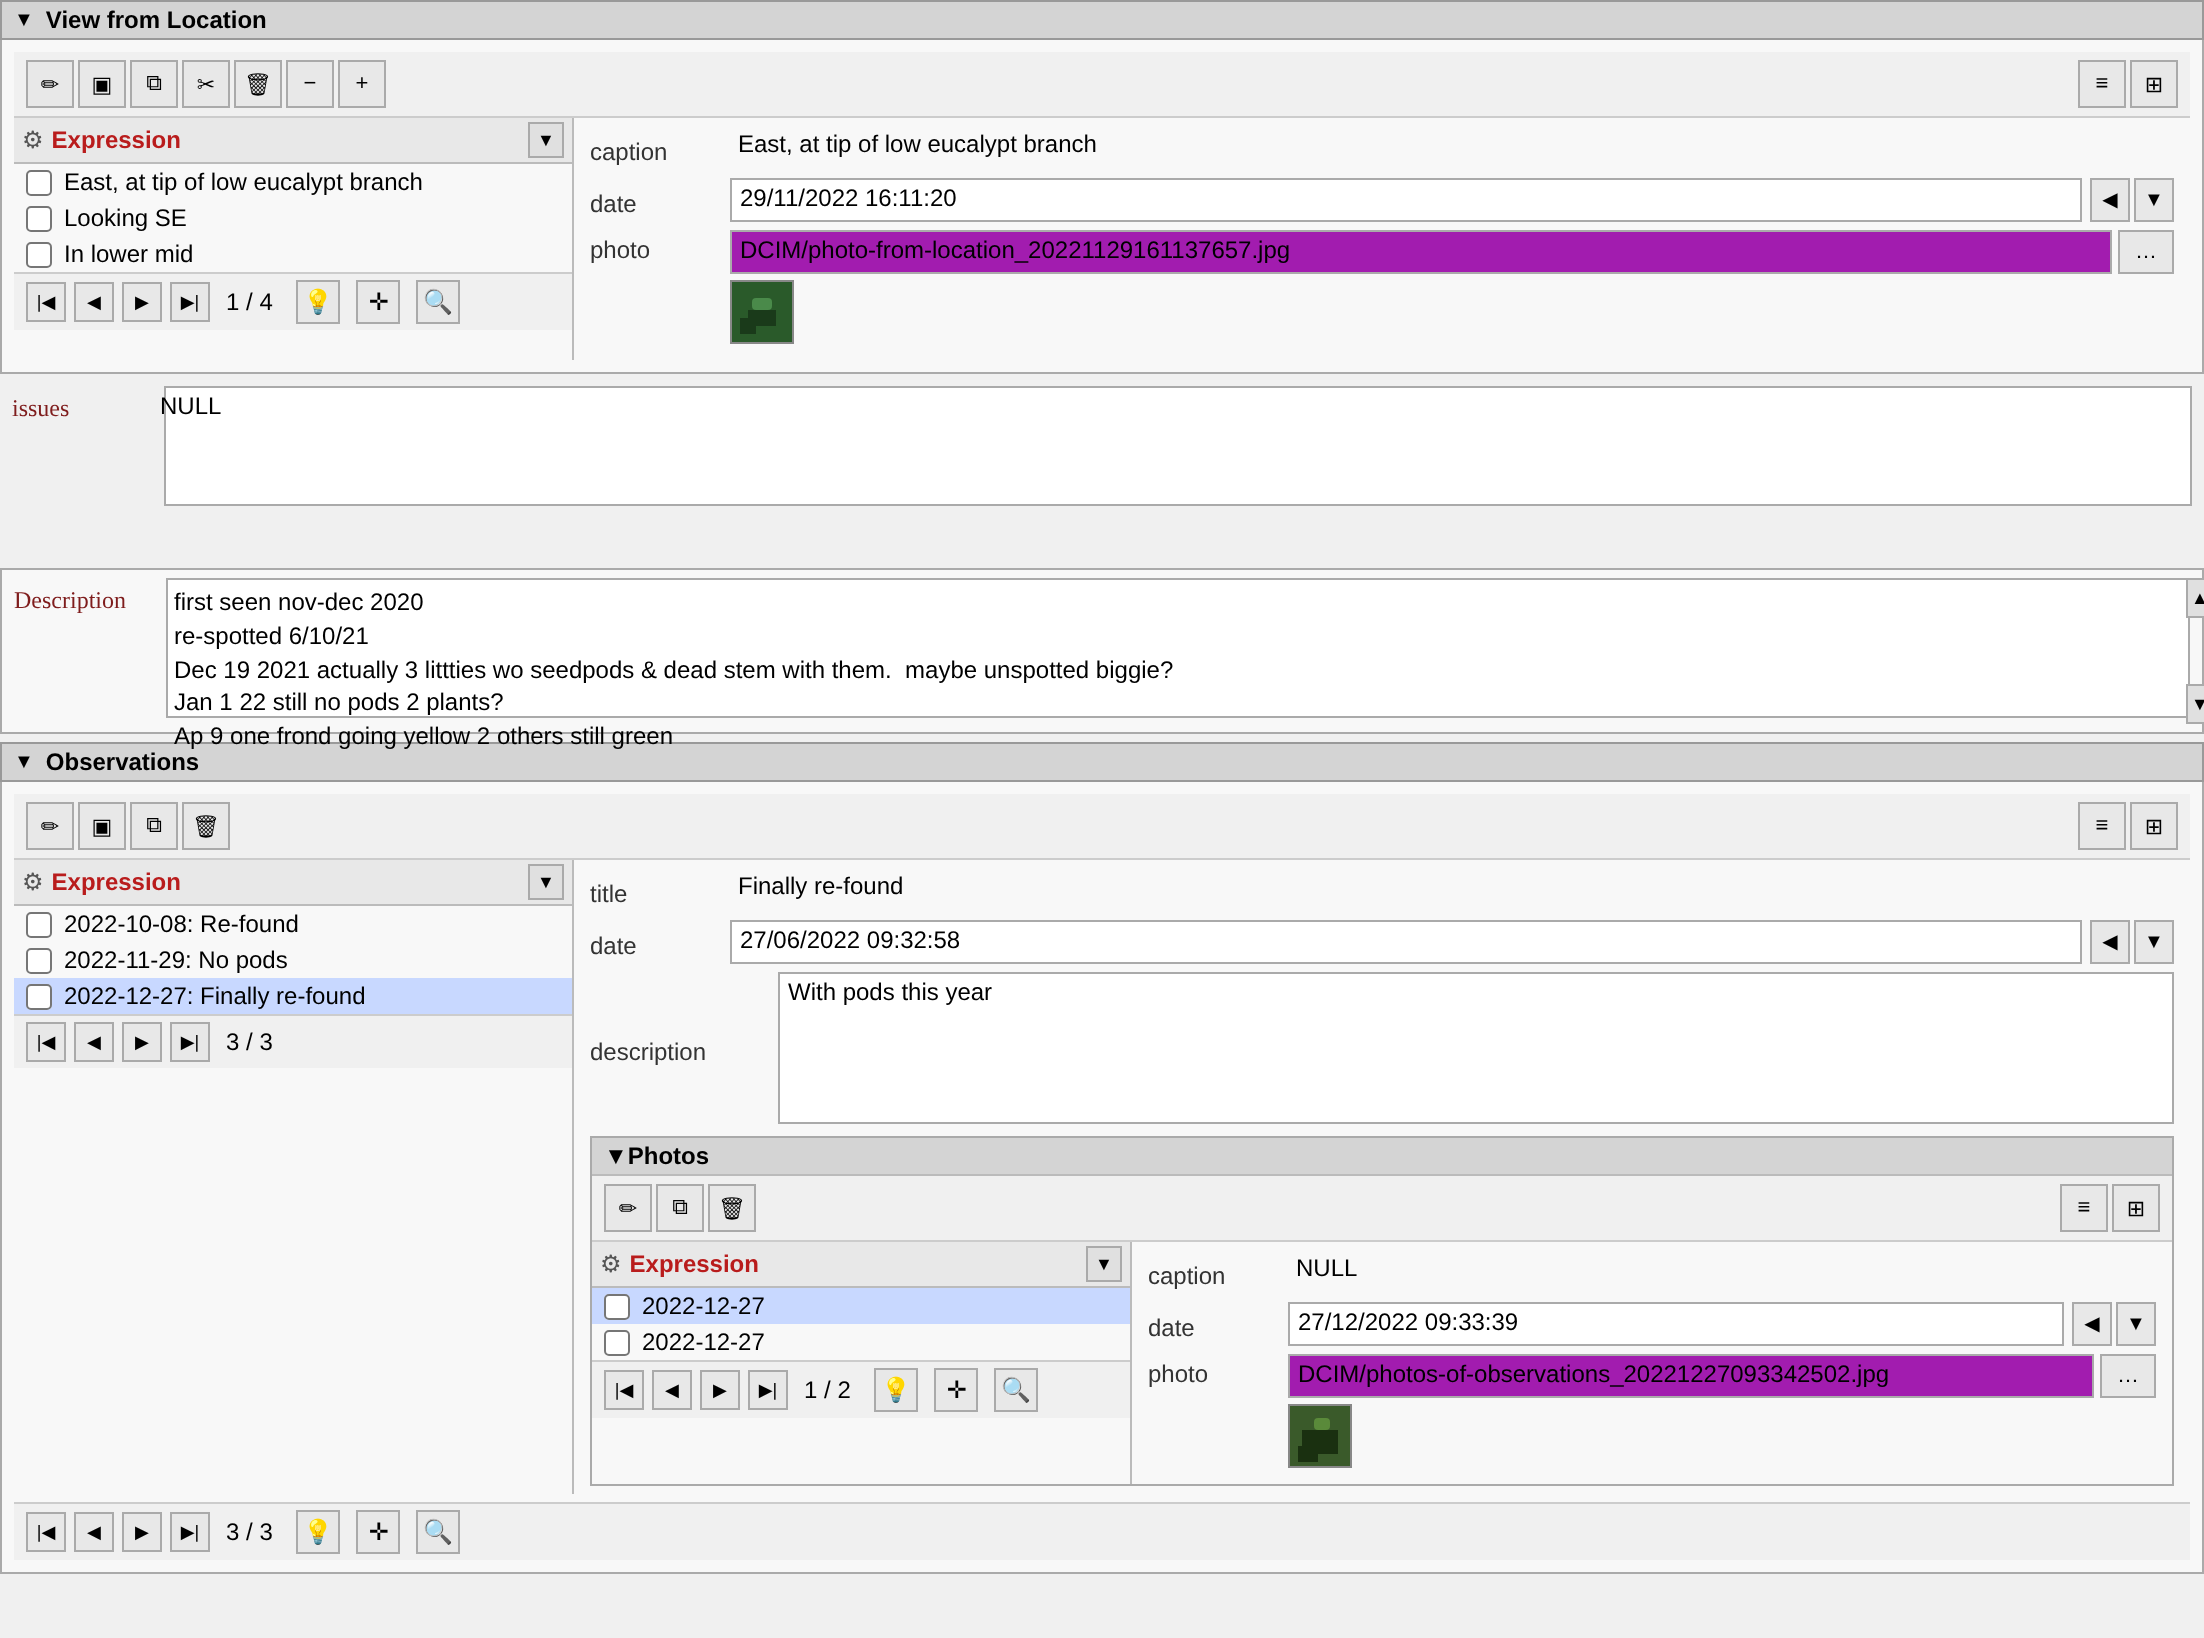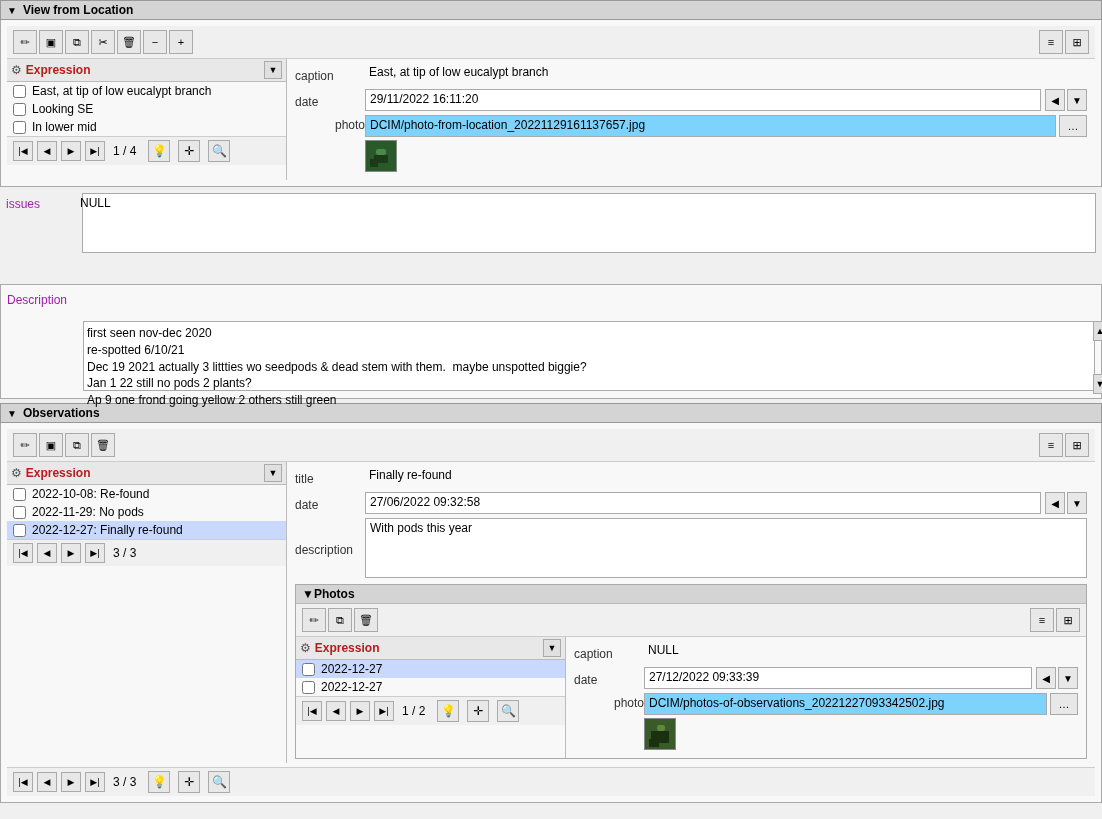--- a/index.html
+++ b/index.html
@@ -197,37 +197,36 @@
     .photo-row {
       display: flex;
       align-items: flex-start;
       margin-bottom: 4px;
     }
     .photo-label {
       width: 70px;
       font-size: 12px;
       color: #333;
       padding-top: 3px;
-      text-align: right;
     }
     .photo-content {
       flex: 1;
       display: flex;
       flex-direction: column;
       gap: 3px;
     }
     .photo-path-row {
       display: flex;
       align-items: center;
       gap: 3px;
     }
     .photo-path {
       flex: 1;
       font-size: 12px;
-      background: #7dd3fc;
+      background: #a21caf;
       border: 1px solid #aaa;
       padding: 2px 4px;
       height: 22px;
     }
     .browse-btn {
       width: 28px;
       height: 22px;
       background: #e8e8e8;
       border: 1px solid #aaa;
       cursor: pointer;
@@ -257,23 +256,24 @@
       resize: none;
     }
     .section-with-label {
       display: flex;
       align-items: flex-start;
       gap: 6px;
       padding: 4px 6px;
     }
     .side-label {
       font-size: 12px;
-      color: #a21caf;
+      color: #7f1d1d;
       width: 70px;
       padding-top: 4px;
+      font-family: Liberation Serif, serif;
     }
     .side-content {
       flex: 1;
     }
     
     .photos-section {
       margin-top: 6px;
       border: 1px solid #aaa;
       background: #f8f8f8;
     }
@@ -412,21 +412,21 @@
     </div>
   </div>
 
   <div style="position:relative; margin-top:-68px; margin-left:76px; padding:4px; font-size:12px; pointer-events:none;">
     <span>NULL</span>
   </div>
   <div style="height:68px;"></div>
 
   <div class="section-with-label" style="margin-top:2px; background:#f8f8f8; border: 1px solid #aaa;">
     <span class="side-label">Description</span>
-    <div class="side-content" style="position:relative;margin-top:32px;">
+    <div class="side-content" style="position:relative;">
       <textarea class="text-area-field" style="height: 70px; resize: none; width: 100%;"></textarea>
       <div style="position:absolute; top:4px; left:4px; font-size:12px; pointer-events:none; white-space:pre; line-height:1.4;">first seen nov-dec 2020
 re-spotted 6/10/21
 Dec 19 2021 actually 3 littties wo seedpods &amp; dead stem with them.  maybe unspotted biggie?
 Jan 1 22 still no pods 2 plants?
 Ap 9 one frond going yellow 2 others still green</div>
       <button style="position:absolute; right:-12px; top:0; width:14px; height:20px; font-size:9px; cursor:pointer; background:#e0e0e0; border:1px solid #aaa;">▲</button>
       <button style="position:absolute; right:-12px; bottom:0; width:14px; height:20px; font-size:9px; cursor:pointer; background:#e0e0e0; border:1px solid #aaa;">▼</button>
     </div>
   </div>
@@ -494,21 +494,21 @@
             <div class="date-row" style="flex:1;">
               <div class="form-value">27/06/2022 09:32:58</div>
               <div class="date-arrows">
                 <button class="date-arrow-btn">◀</button>
                 <button class="date-arrow-btn">▼</button>
               </div>
             </div>
           </div>
           <div class="form-row">
             <span class="form-label">description</span>
-            <div class="form-value" style="height:60px; overflow-y:auto;">With pods this year</div>
+            <div class="form-value" style="height:76px; overflow-y:auto;margin-left:24px;">With pods this year</div>
           </div>
 
           <div class="photos-section">
             <div class="photos-header">
               <span class="arrow">▼</span>
               <span>Photos</span>
             </div>
 
             <div class="toolbar" style="border-bottom:1px solid #ccc;">
               <button class="toolbar-btn">✏</button>

